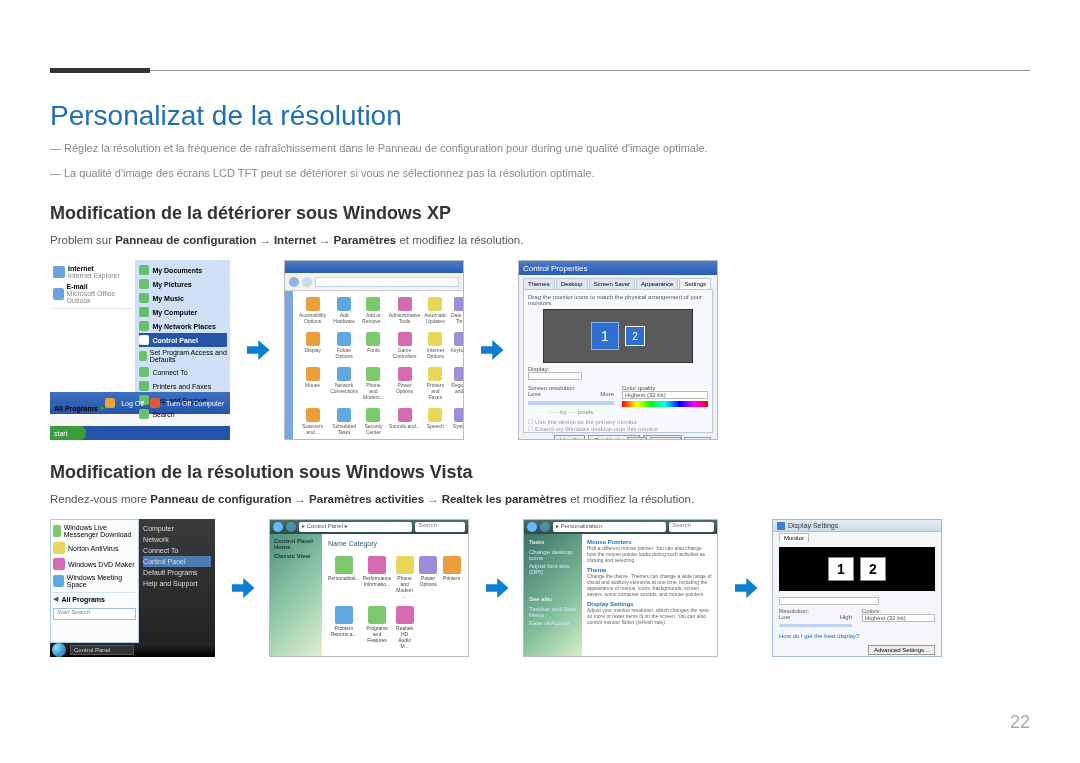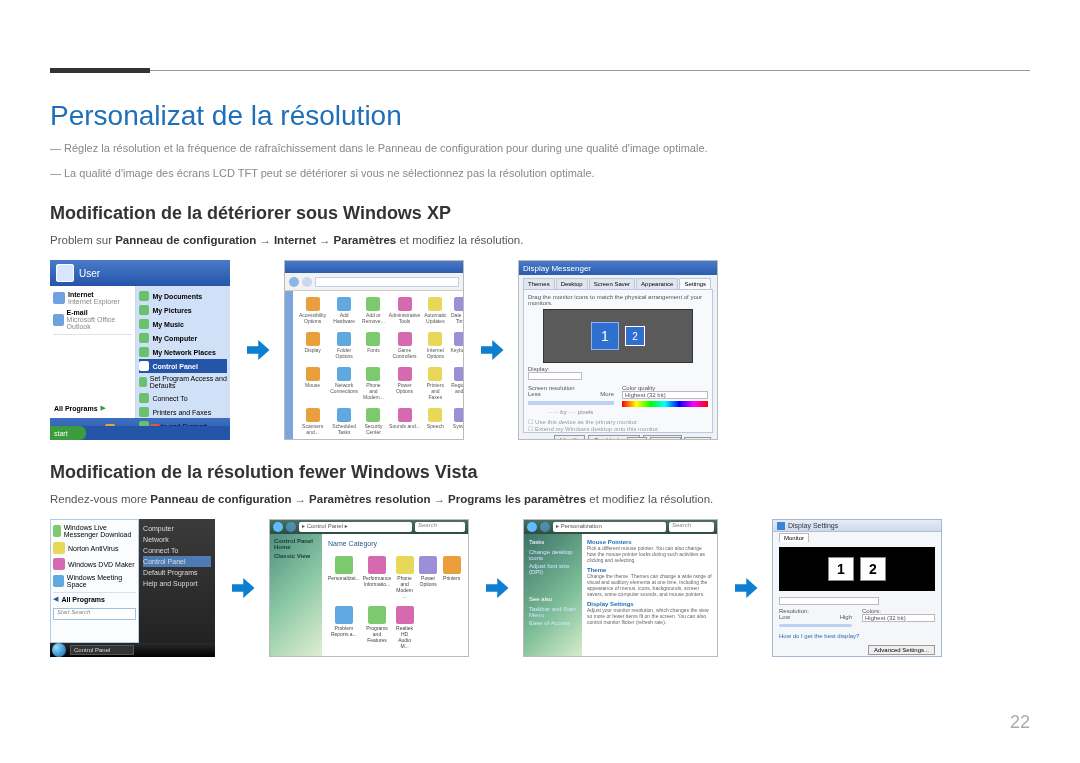--- a/index.html
+++ b/index.html
@@ -184,24 +184,20 @@
 <div class="note"><span class="dash">―</span><span>La qualité d'image des écrans LCD TFT peut se détériorer si vous ne sélectionnez pas la résolution optimale.</span></div>
 
 <h2>Modification de la détériorer sous Windows XP</h2>
 <p class="instr">
   <span>Problem sur </span><b>Panneau de configuration</b><span class="arrow-sep">→</span><b>Internet</b><span class="arrow-sep">→</span><b>Paramètres</b><span> et modifiez la résolution.</span>
 </p>
 
 <div class="row">
 
   <div class="shot xp-start">
-    <div class="titlebar">
-        <div class="av"></div>
-        <span>User</span>
-      </div>
     <div class="body">
       <div class="left">
         <div class="item">
             <div class="ico ic-col2"></div>
             <div><b>Internet</b><br><span style="color:#888">Internet Explorer</span></div>
           </div>
         <div class="item">
             <div class="ico ic-col1"></div>
             <div><b>E-mail</b><br><span style="color:#888">Microsoft Office Outlook</span></div>
           </div>
@@ -392,21 +388,21 @@
   </div>
 
   <div class="big-arrow">
       <svg viewBox="0 0 24 24">
         <path fill="currentColor" d="M4 9h9V4l9 8-9 8v-5H4z"></path>
       </svg>
     </div>
 
   <div class="shot xp-dp">
     <div class="tbar">
-        <span>Display Messenger</span>
+        <span>Control Properties</span>
       </div>
     <div class="tabs">
       <div class="t">Themes</div>
       <div class="t">Desktop</div>
       <div class="t">Screen Saver</div>
       <div class="t">Appearance</div>
       <div class="t sel">Settings</div>
     </div>
     <div class="panel">
       <div class="hint">Drag the monitor icons to match the physical arrangement of your monitors.</div>
@@ -440,23 +436,23 @@
       </div>
     </div>
     <div class="btns" style="padding-right:6px;">
       <div class="btn">OK</div>
       <div class="btn">Cancel</div>
       <div class="btn" style="color:#aaa">Apply</div>
     </div>
   </div>
 </div>
 
-<h2>Modification de la résolution fewer Windows Vista</h2>
+<h2>Modification de la résolution sous Windows Vista</h2>
 <p class="instr">
-  <span>Rendez-vous more </span><b>Panneau de configuration</b><span class="arrow-sep">→</span><b>Paramètres resolution</b><span class="arrow-sep">→</span><b>Programs les paramètres</b><span> et modifiez la résolution.</span>
+  <span>Rendez-vous more </span><b>Panneau de configuration</b><span class="arrow-sep">→</span><b>Paramètres activities</b><span class="arrow-sep">→</span><b>Realtek les paramètres</b><span> et modifiez la résolution.</span>
 </p>
 
 <div class="row">
 
   <div class="shot vi-start">
     <div class="body">
       <div class="left">
         <div class="item">
             <div class="ico ic-col3"></div>
             <span>Windows Live Messenger Download</span>

